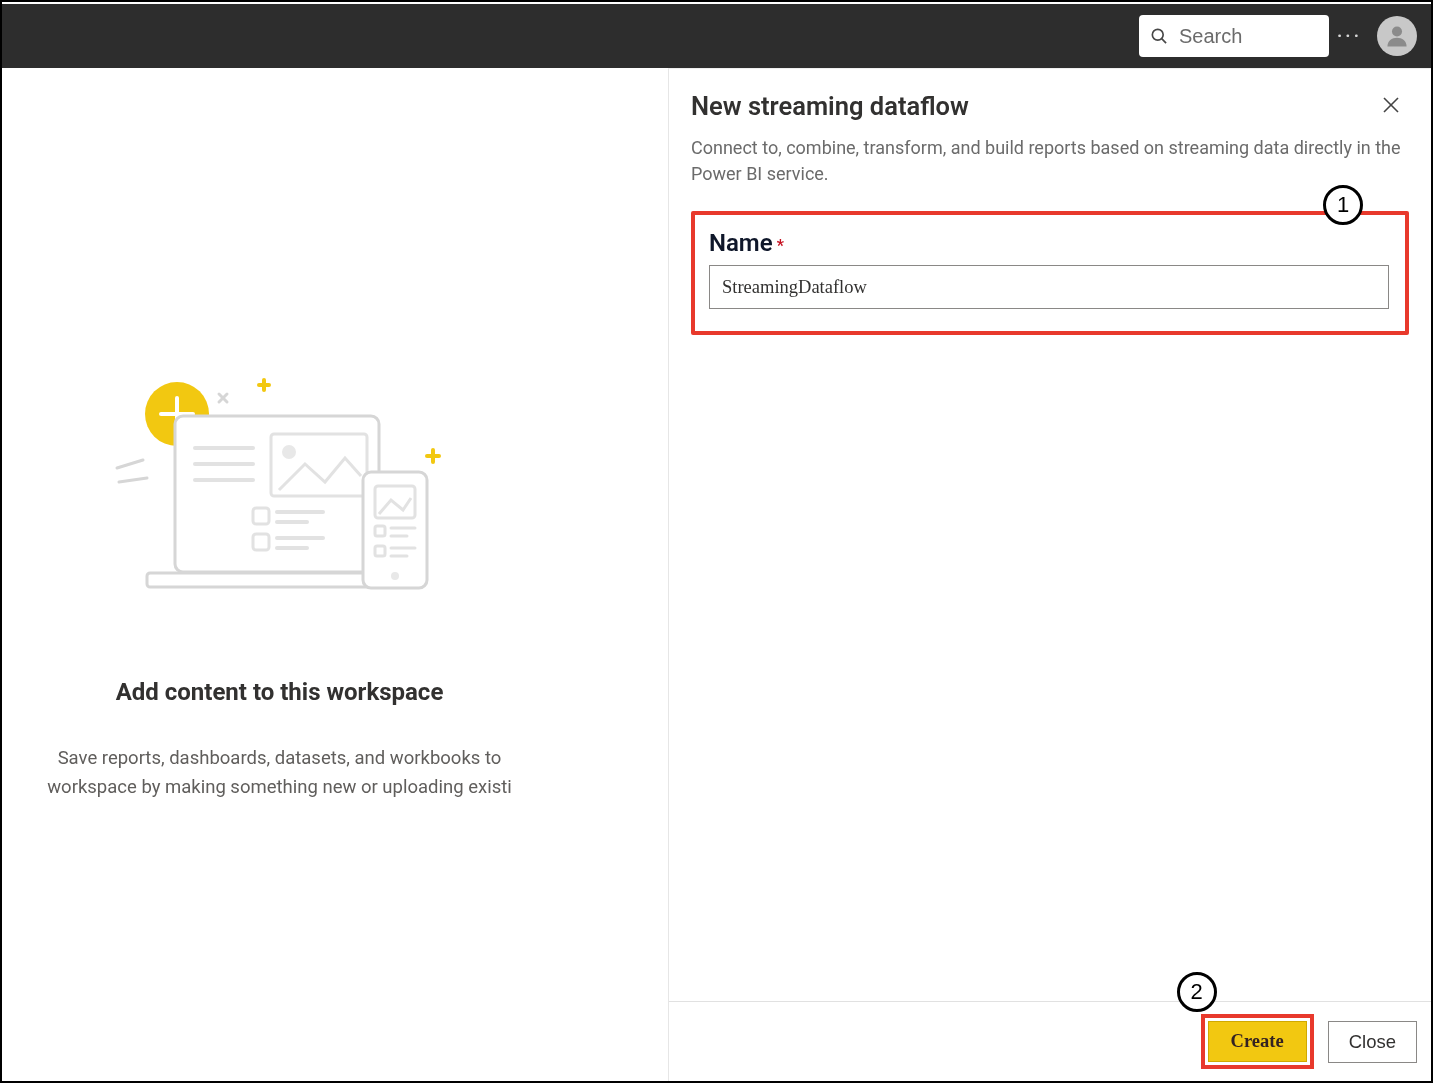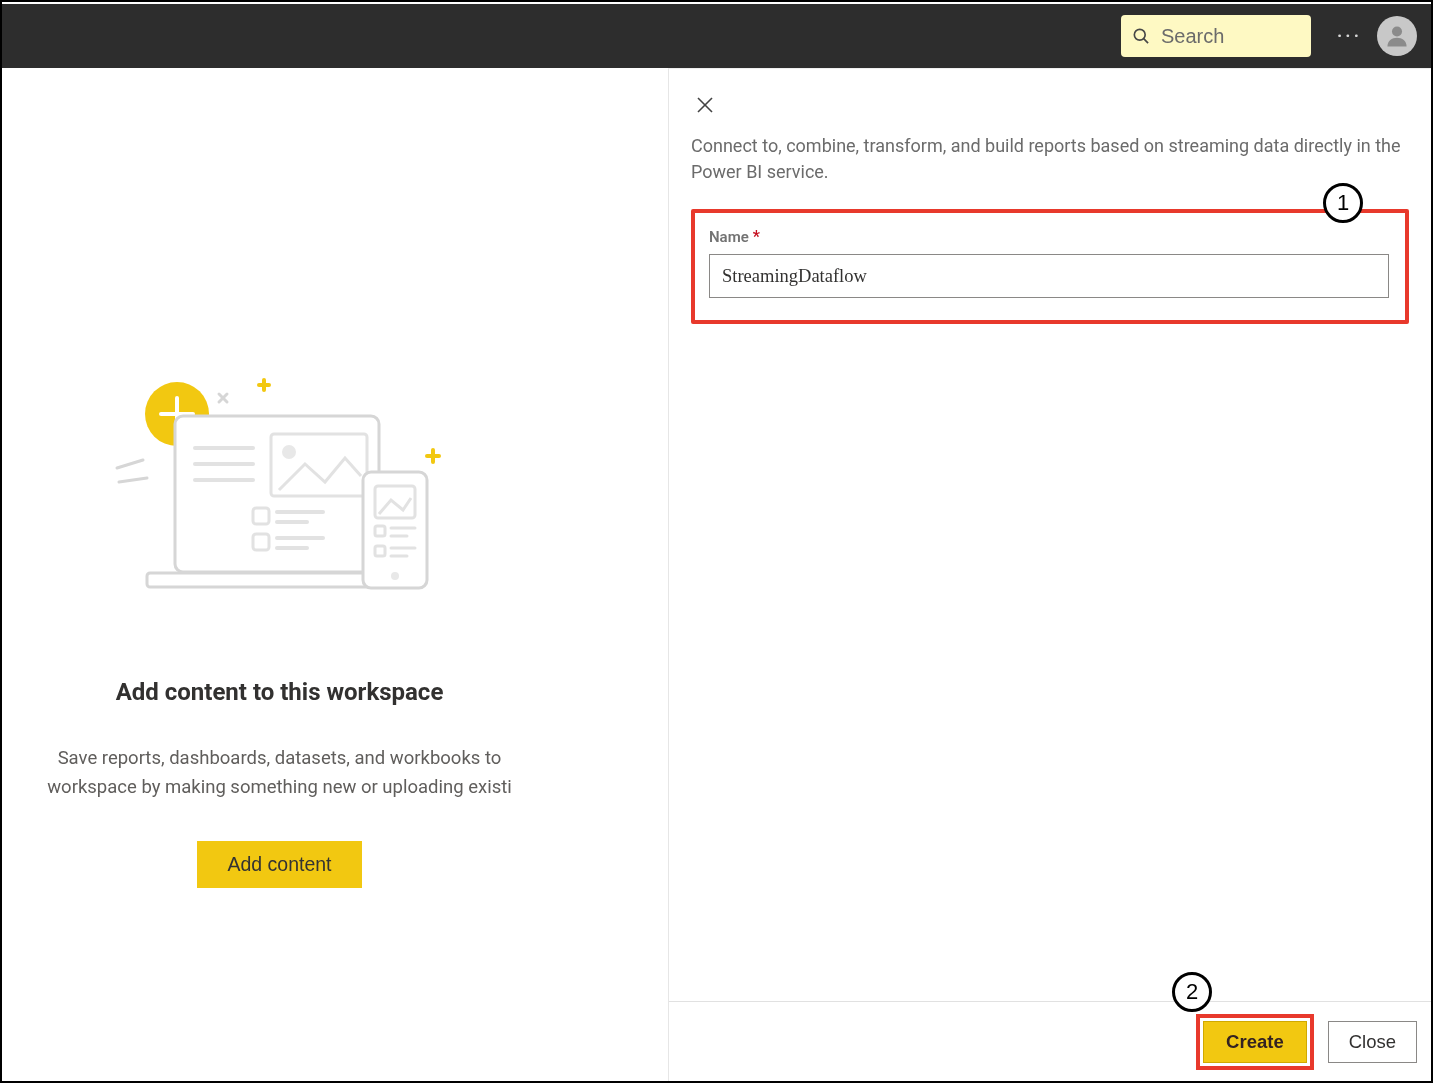--- a/index.html
+++ b/index.html
@@ -6,22 +6,22 @@
     html, body { height: 100%; font-family: "Segoe UI", -apple-system, Roboto, Arial, sans-serif; background: #fff; }
     body { width: 1433px; height: 1083px; overflow: hidden; position: relative; border: 2px solid #000; }
 
     
     .appbar {
       position: absolute; top: 2px; left: 0; right: 0; height: 64px;
       background: #2d2d2d; display: flex; align-items: center; justify-content: flex-end;
       padding-right: 6px;
     }
     .search-box {
-      display: flex; align-items: center; background: #fef9c3; border-radius: 4px;
-      height: 42px; width: 190px; padding: 0 10px; margin-right: 18px;
+      display: flex; align-items: center; background: #ffffff; border-radius: 4px;
+      height: 42px; width: 190px; padding: 0 10px; 
     }
     .search-box svg { width: 20px; height: 20px; color: #474747; flex: 0 0 auto; }
     .search-box input {
       border: 0; background: transparent; outline: none; font-size: 20px;
       color: #6b6b6b; width: 100%; padding-left: 10px;
     }
     .search-box input::placeholder { color: #6b6b6b; }
     .more-btn { width: 40px; height: 40px; display: flex; align-items: center; justify-content: center;
       color: #d6d6d6; font-size: 24px; letter-spacing: 2px; cursor: pointer; }
     .avatar {
@@ -71,41 +71,41 @@
     .panel-close svg { width: 16px; height: 16px; }
     .panel-sub { font-size: 18px; color: #6b6b6b; padding: 14px 26px 18px 22px; line-height: 1.45; }
 
     .panel-body { position: relative; flex: 1; padding: 0 22px; }
 
     
     .callout1 {
       border: 4px solid #e8392c; padding: 14px 16px 22px 14px; border-radius: 2px; position: relative;
       margin-top: 6px;
     }
-    .lbl { font-size: 15px; font-weight: 600; color: #737373; }
+    .lbl { font-size: 24px; font-weight: 600; color: #0f172a; }
     .req { color: #c50f1f; margin-left: 4px; font-weight: 600; }
     .name-input {
       width: 100%; height: 44px; border: 1px solid #8a8886; padding: 0 12px;
       font-size: 18.5px; margin-top: 8px; outline: none; color: #323130; font-family: Liberation Serif, serif;
     }
     .badge {
       position: absolute; width: 40px; height: 40px; border: 3.5px solid #000; border-radius: 50%;
       background: #fff; display: flex; align-items: center; justify-content: center;
       font-size: 22px; font-weight: 400; font-family: "Segoe UI", Arial, sans-serif;
     }
 
     .panel-footer {
       position: absolute; bottom: 0; left: 0; right: 0; height: 80px;
       border-top: 1px solid #e1e1e1; display: flex; align-items: center; justify-content: flex-end;
       padding-right: 14px; background: #fff;
     }
     .callout2 { position: relative; border: 4px solid #e8392c; padding: 3px; margin-right: 14px; }
     .create-btn {
       background: #f2c811; color: #322; border: 1px solid #d0a900; font-size: 18.5px;
-      padding: 9px 22px; cursor: pointer; font-weight: 600;
+      padding: 9px 22px; cursor: pointer; font-weight: 600; font-family: Liberation Serif, serif;
     }
     .close-btn {
       background: #fff; color: #323130; border: 1px solid #8a8886; font-size: 18.5px;
       padding: 9px 20px; cursor: pointer; text-align: center;
     }
   </style>
 </head>
 <body>
 
 <div class="appbar">
@@ -181,25 +181,25 @@
   <line x1="284" y1="170" x2="308" y2="170" stroke="#e2e2e2" stroke-width="3" stroke-linecap="round"></line>
   <line x1="284" y1="178" x2="300" y2="178" stroke="#e2e2e2" stroke-width="3" stroke-linecap="round"></line>
   <circle cx="288" cy="198" r="4" fill="#e8e8e8"></circle>
 </svg>
 
 <div class="empty-card">
   <div style="height:250px"></div>
   <div class="title">Add content to this workspace</div>
   <div class="desc">Save reports, dashboards, datasets, and workbooks to
 workspace by making something new or uploading existi</div>
-  <button class="add-content-btn">Add content</button>
 </div>
 
 <div class="panel">
   <div class="panel-header">
+    <div class="panel-title">New streaming dataflow</div>
     <div class="panel-close">
       <svg viewBox="0 0 16 16" stroke="currentColor" stroke-width="1.6">
           <line x1="1" y1="1" x2="15" y2="15"></line>
           <line x1="15" y1="1" x2="1" y2="15"></line>
         </svg>
     </div>
   </div>
   <div class="panel-sub">Connect to, combine, transform, and build reports based on streaming data directly in the Power BI service.</div>
 
   <div class="panel-body">

